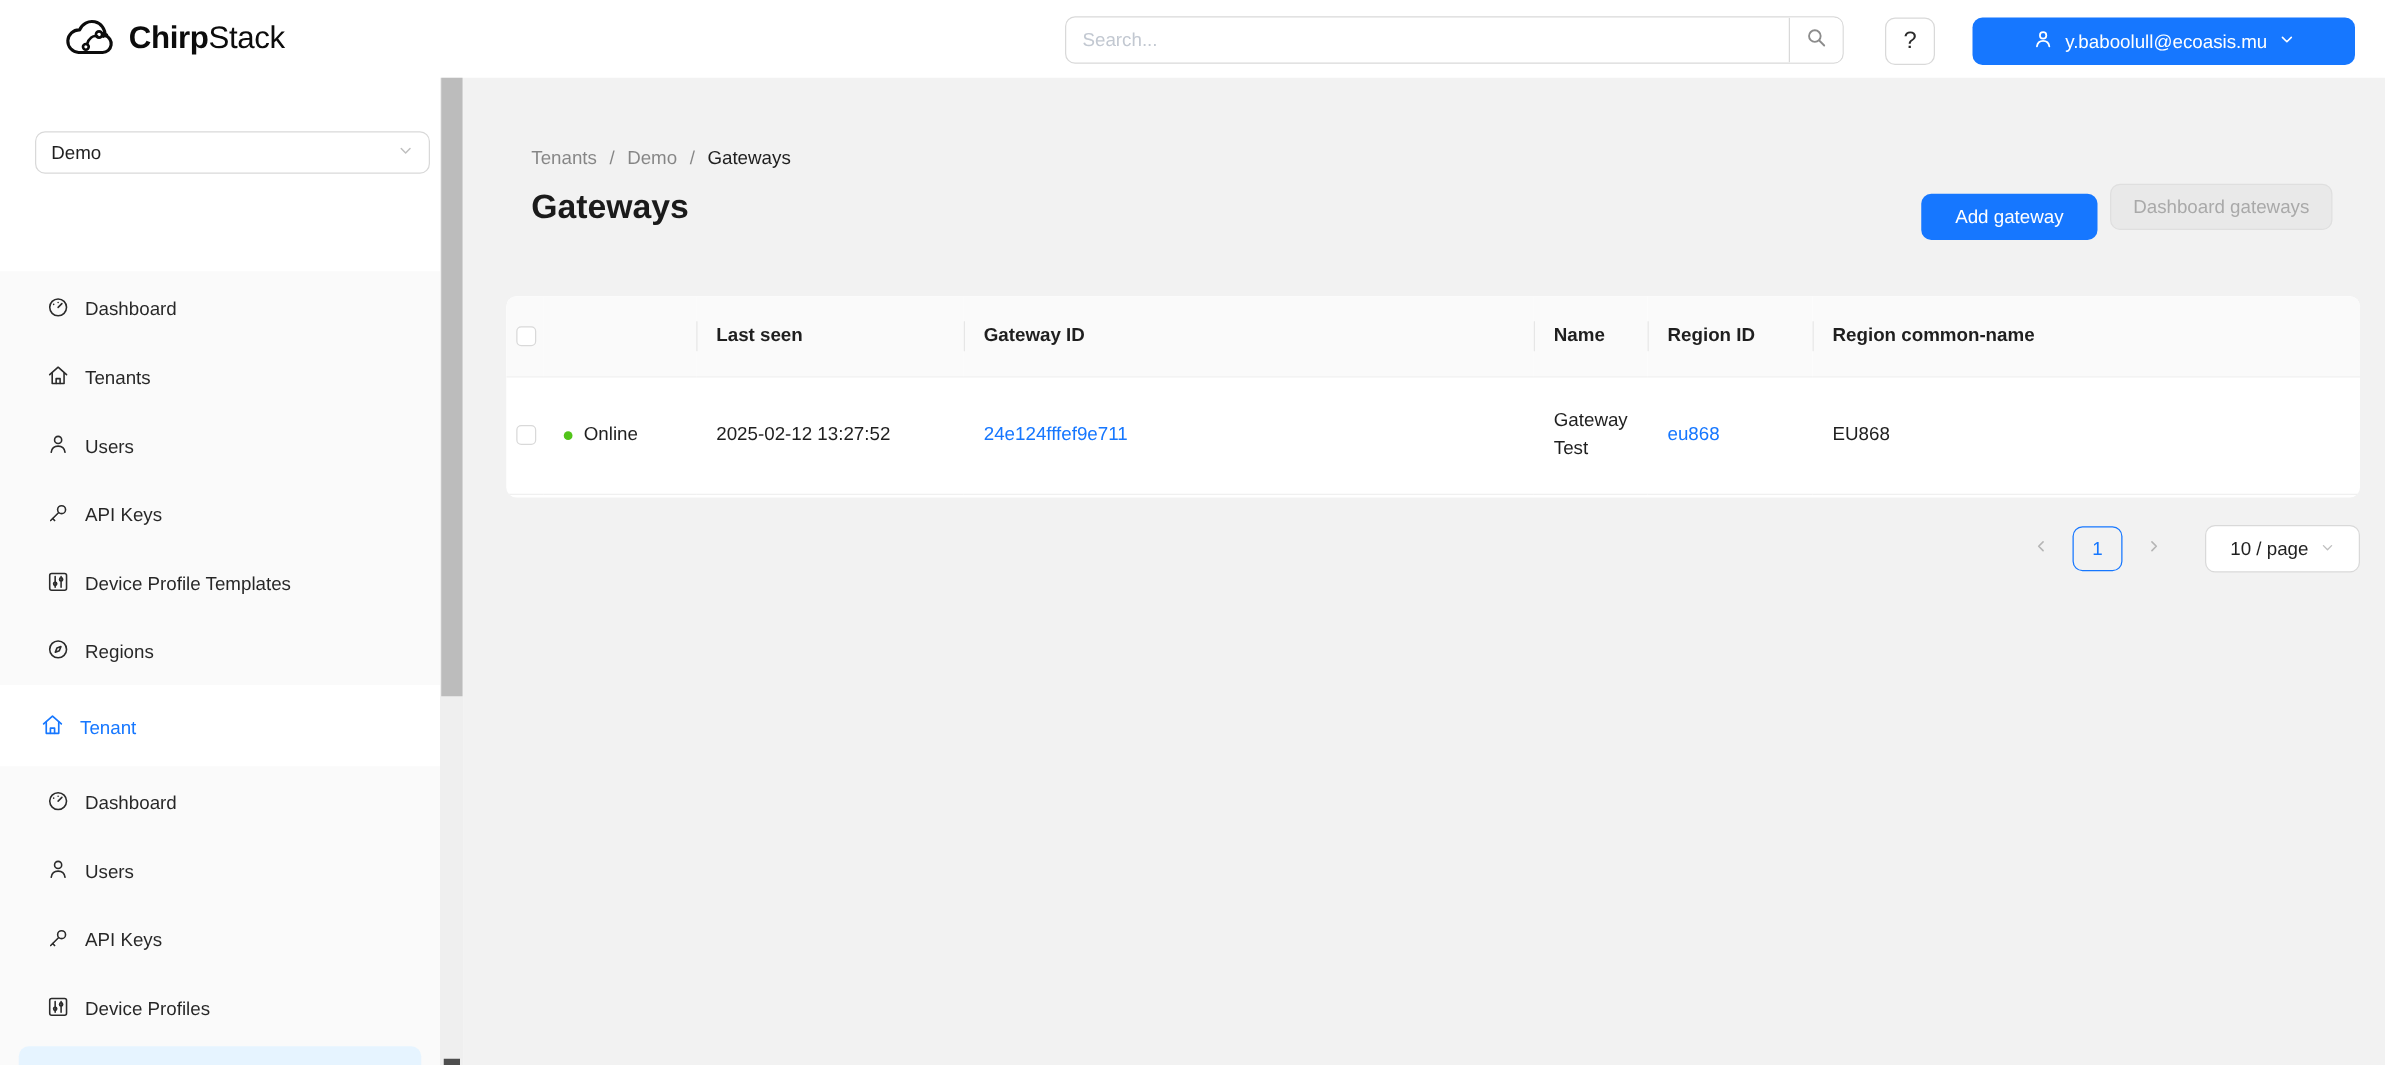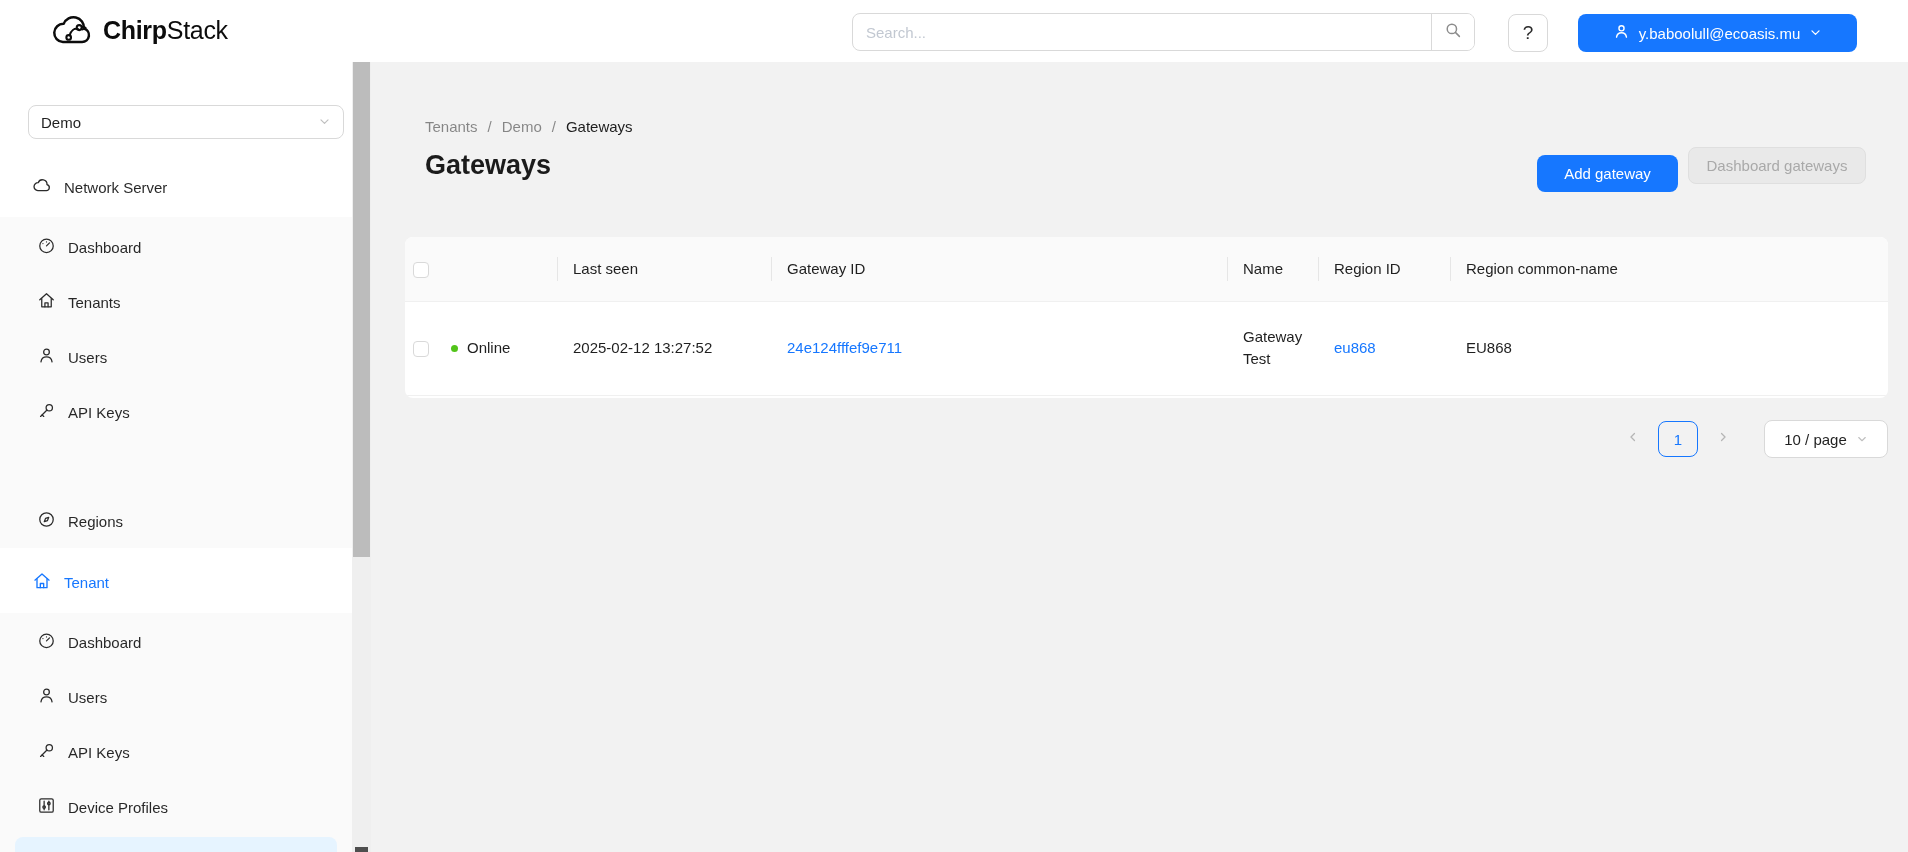--- a/index.html
+++ b/index.html
@@ -14,21 +14,21 @@
   .brand-bold{font-weight:700;}
   .brand-light{font-weight:400;}
 
   .search{position:absolute;left:852px;top:13px;width:623px;height:38px;border:1px solid #d9d9d9;border-radius:8px;background:#fff;display:flex;box-sizing:border-box;overflow:hidden;}
   .search input{flex:1;border:none;outline:none;padding:0 13px;font-size:15px;font-family:inherit;color:rgba(0,0,0,.88);background:transparent;}
   .search input::placeholder{color:#c2c8d1;}
   .search-btn{width:42px;border-left:1px solid #d9d9d9;display:flex;align-items:center;justify-content:center;cursor:pointer;background:#fff;}
 
   .help-btn{position:absolute;left:1508px;top:14px;width:40px;height:38px;box-sizing:border-box;border:1px solid #d9d9d9;border-radius:8px;background:#fff;font-size:19px;color:#2a2a2a;display:flex;align-items:center;justify-content:center;cursor:pointer;}
 
-  .user-btn{position:absolute;left:1578px;top:14px;width:279px;height:38px;box-sizing:border-box;background:#1677ff;border-radius:8px;color:#fff;font-size:15px;display:flex;align-items:center;justify-content:center;gap:9px;cursor:pointer;}
+  .user-btn{position:absolute;left:1578px;top:14px;width:306px;height:38px;box-sizing:border-box;background:#1677ff;border-radius:8px;color:#fff;font-size:15px;display:flex;align-items:center;justify-content:center;gap:9px;cursor:pointer;}
 
   
   .sidebar{position:absolute;left:0;top:62px;width:352px;height:790px;background:#fff;overflow:hidden;}
   .tenant-select{position:absolute;left:28px;top:43px;width:316px;height:34px;box-sizing:border-box;border:1px solid #d9d9d9;border-radius:8px;background:#fff;display:flex;align-items:center;font-size:15px;color:rgba(0,0,0,.88);padding:0 12px;cursor:pointer;}
   .tenant-select .grow{flex:1;}
   .group-bg{position:absolute;left:0;width:352px;background:#fafafa;}
   .g1{top:155px;height:331px;}
   .g2{top:551px;height:239px;}
   .mi{position:absolute;left:0;width:352px;height:40px;display:flex;align-items:center;gap:12px;font-size:15px;color:rgba(0,0,0,.85);box-sizing:border-box;cursor:pointer;}
   .mi svg{flex:none;}
@@ -48,21 +48,21 @@
   .bc-link{cursor:pointer;}
   .bc-current{color:rgba(0,0,0,.88);}
   .page-title{position:absolute;left:54px;top:88px;font-size:27px;font-weight:700;color:#1b1b1b;}
 
   .btn{box-sizing:border-box;border-radius:8px;font-size:15px;font-family:inherit;display:flex;align-items:center;justify-content:center;cursor:pointer;}
   .btn-add{position:absolute;left:1166px;top:93px;width:141px;height:37px;background:#1677ff;color:#fff;border:none;}
   .btn-selected{position:absolute;left:1317px;top:85px;width:178px;height:37px;background:#e9e9e9;border:1px solid #dfdfdf;color:#a9a9a9;cursor:not-allowed;}
 
   .card{position:absolute;left:34px;top:175px;width:1483px;height:161px;background:#fff;border-radius:8px;overflow:hidden;}
   table{width:100%;border-collapse:collapse;table-layout:fixed;font-size:15px;}
-  thead th{height:64px;background:#fafafa;font-weight:400;text-align:left;padding:0 8px 0 16px;color:rgba(0,0,0,.88);position:relative;border-bottom:1px solid #f0f0f0;box-sizing:border-box;}
+  thead th{height:64px;background:#fafafa;font-weight:700;text-align:left;padding:0 8px 0 16px;color:rgba(0,0,0,.88);position:relative;border-bottom:1px solid #f0f0f0;box-sizing:border-box;}
   thead th.cbx, tbody td.cbx{padding:0 0 0 8px;}
   thead th.divider::before{content:"";position:absolute;left:0;top:50%;transform:translateY(-50%);width:1px;height:24px;background:rgba(5,5,5,.08);}
   tbody td{height:94px;padding:0 8px 0 16px;color:rgba(0,0,0,.88);vertical-align:middle;border-bottom:1px solid #f0f0f0;box-sizing:border-box;line-height:22px;}
   .checkbox{display:inline-block;width:16px;height:16px;box-sizing:border-box;border:1px solid #d9d9d9;border-radius:4px;background:#fff;cursor:pointer;vertical-align:middle;}
   .status{display:flex;align-items:center;gap:9px;}
   .status-dot{width:7px;height:7px;border-radius:50%;background:#52c41a;flex:none;}
   .link{color:#1677ff;cursor:pointer;text-decoration:none;}
 
   .pagination{position:absolute;top:358px;right:20px;height:38px;display:flex;align-items:center;}
   .pg-nav{width:30px;height:38px;display:flex;align-items:center;justify-content:center;color:rgba(0,0,0,.25);cursor:default;}
@@ -127,28 +127,20 @@
       <span>
         <svg width="13" height="13" viewBox="0 0 24 24" fill="none" stroke="#bfbfbf" stroke-width="2.2" stroke-linecap="round" stroke-linejoin="round">
             <path d="M5.5 9l6.5 6.5L18.5 9"></path>
           </svg>
       </span>
     </div>
 
     <div class="group-bg g1"></div>
     <div class="group-bg g2"></div>
 
-    <div class="mi top" style="top:105px">
-      <span>
-        <svg width="20" height="20" viewBox="0 0 24 24" fill="none" stroke="#2b2b2b" stroke-width="1.6" stroke-linecap="round" stroke-linejoin="round">
-            <path d="M7 17.5h10a3.6 3.6 0 0 0 1-7.1A5.5 5.5 0 0 0 7.4 8 4.1 4.1 0 0 0 7 17.5Z"></path>
-          </svg>
-      </span>
-      <span>Network Server</span>
-    </div>
 
     <div class="mi sub" style="top:165px">
       <span>
         <svg width="19" height="19" viewBox="0 0 24 24" fill="none" stroke="#2b2b2b" stroke-width="1.6" stroke-linecap="round" stroke-linejoin="round">
             <circle cx="12" cy="12.5" r="8.5"></circle>
             <path d="M12 12.5l3.8-3.8"></path>
             <path d="M7.5 9.5l.01 0M12 7.5l.01 0"></path>
           </svg>
       </span>
       <span>Dashboard</span>
@@ -174,20 +166,31 @@
     </div>
     <div class="mi sub" style="top:330px">
       <span>
         <svg width="19" height="19" viewBox="0 0 24 24" fill="none" stroke="#2b2b2b" stroke-width="1.6" stroke-linecap="round" stroke-linejoin="round">
             <circle cx="15.5" cy="8.5" r="4"></circle>
             <path d="M12.6 11.4L4.5 19.5"></path>
             <path d="M6.5 17.5l2 2"></path>
           </svg>
       </span>
       <span>API Keys</span>
+    </div>
+    <div class="mi sub" style="top:385px">
+      <span>
+        <svg width="19" height="19" viewBox="0 0 24 24" fill="none" stroke="#2b2b2b" stroke-width="1.6" stroke-linecap="round" stroke-linejoin="round">
+            <rect x="3.5" y="3.5" width="17" height="17" rx="2"></rect>
+            <path d="M9 6.5v11M15 6.5v11"></path>
+            <circle cx="9" cy="14" r="1.6"></circle>
+            <circle cx="15" cy="9.5" r="1.6"></circle>
+          </svg>
+      </span>
+      <span>Device Profile Templates</span>
     </div>
     <div class="mi sub" style="top:439px">
       <span>
         <svg width="19" height="19" viewBox="0 0 24 24" fill="none" stroke="#2b2b2b" stroke-width="1.6" stroke-linecap="round" stroke-linejoin="round">
             <circle cx="12" cy="12" r="8.5"></circle>
             <path d="M9.2 14.8l1.6-4.2 4-1.4-1.6 4.2z"></path>
           </svg>
       </span>
       <span>Regions</span>
     </div>

